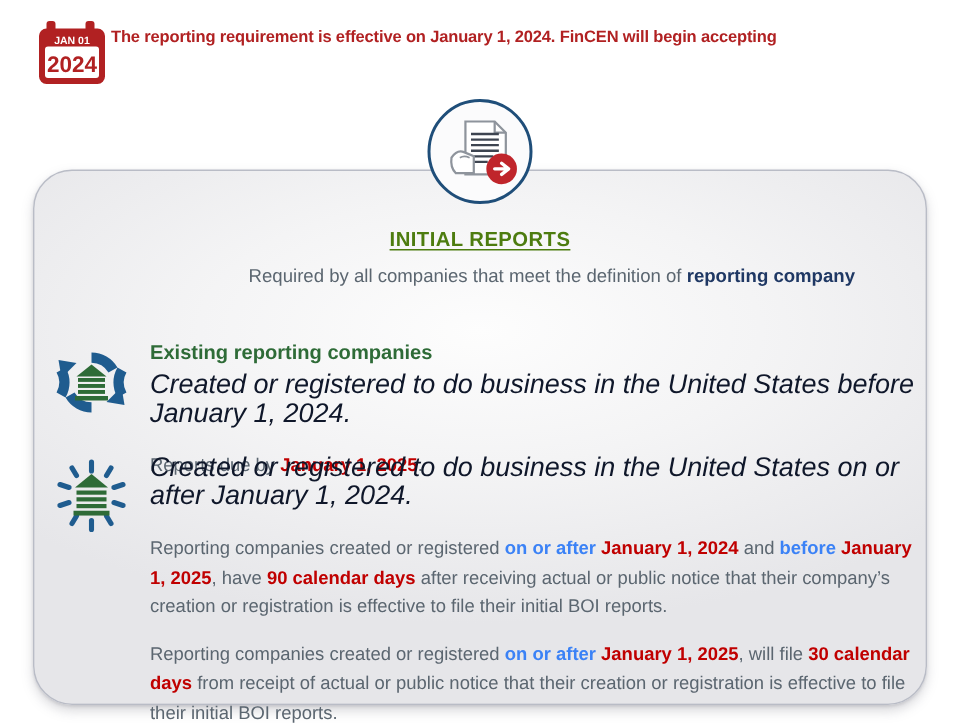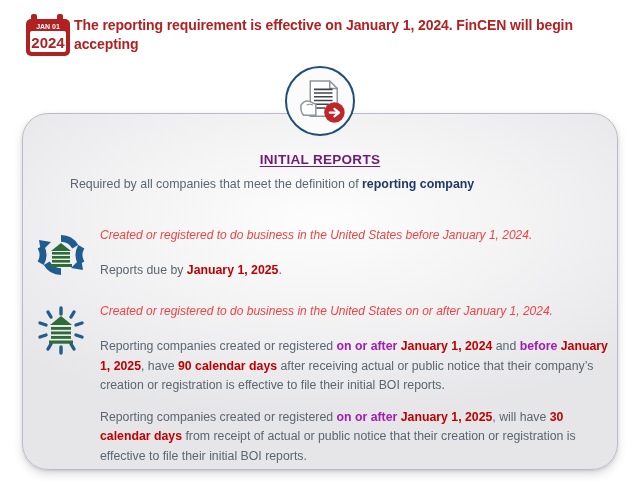--- a/index.html
+++ b/index.html
@@ -30,21 +30,21 @@
     top: 12px;
     width: 48px;
     height: 46px;
   }
   .banner-text {
     position: absolute;
     left: 74px;
     top: 16px;
     width: 520px;
     color: #B12122;
-    font-size: 14px;
+    font-size: 11px;
     font-weight: bold;
     line-height: 19px;
     letter-spacing: -0.1px;
   }
 
   
   .card {
     position: absolute;
     left: 22px;
     top: 113px;
@@ -71,32 +71,32 @@
     box-sizing: border-box;
     overflow: hidden;
   }
 
   
   .initial-title {
     position: absolute;
     left: 0; top: 152px;
     width: 640px;
     text-align: center;
-    color: #701a75;
+    color: #4d7c0f;
     font-size: 13.5px;
     font-weight: bold;
     letter-spacing: 0.3px;
     text-decoration: underline;
     text-underline-offset: 2px;
   }
   .initial-body {
     position: absolute;
     left: 70px; top: 174px;
     width: 500px;
-    text-align: left;
+    text-align: right;
     color: #5b6670;
     font-size: 12.4px;
     line-height: 21px;
   }
   .initial-body b.navy { color: #1F3864; font-weight: bold; }
 
   .section {
     position: absolute;
     left: 36px;
     width: 576px;
@@ -113,33 +113,33 @@
     margin-left: 64px;
   }
   .sec-head {
     color: #2E6B37;
     font-size: 13.4px;
     font-weight: bold;
     line-height: 18px;
     margin-bottom: 3px;
   }
   .sec-sub {
-    color: #ef4444;
-    font-size: 12px;
+    color: #0f172a;
+    font-size: 18px;
     font-style: italic;
     line-height: 19px;
   }
   .sec-p {
     color: #5b6670;
     font-size: 12.3px;
     line-height: 19.5px;
     margin-top: 16px;
   }
   .sec-p b.red   { color: #C00000; font-weight: bold; font-style: normal; }
-  .sec-p b.dark  { color: #a21caf; font-weight: bold; }
+  .sec-p b.dark  { color: #3b82f6; font-weight: bold; }
 
   .p-gap { margin-top: 12px; }
 </style>
 </head>
 <body>
 
 <div class="banner">
 
   <div class="cal-icon">
     <svg viewBox="0 0 48 46" width="48" height="46" aria-hidden="true">
@@ -204,20 +204,21 @@
       <g fill="#2E6B37">
         <polygon points="25,13 35,21 15,21"></polygon>
         <rect x="16" y="22" width="18" height="2.6"></rect>
         <rect x="16" y="26" width="18" height="2.6"></rect>
         <rect x="16" y="30" width="18" height="2.6"></rect>
         <rect x="14" y="34" width="22" height="3"></rect>
       </g>
     </svg>
   </div>
   <div class="sec-body">
+    <div class="sec-head">Existing reporting companies</div>
     <div class="sec-sub">Created or registered to do business in the United States before January 1, 2024.</div>
     <div class="sec-p"><span>Reports due by </span><b class="red">January 1, 2025</b><span>.</span></div>
   </div>
 </div>
 
 <div class="section sec-new">
   <div class="sec-icon">
     <svg viewBox="0 0 50 50" width="50" height="50" aria-hidden="true">
 
       <g stroke="#1F5C8F" stroke-width="3.4" stroke-linecap="round">
@@ -238,15 +239,15 @@
         <rect x="15" y="21" width="20" height="2.8"></rect>
         <rect x="15" y="25.5" width="20" height="2.8"></rect>
         <rect x="15" y="30" width="20" height="2.8"></rect>
         <rect x="13" y="34.5" width="24" height="3.2"></rect>
       </g>
     </svg>
   </div>
   <div class="sec-body">
     <div class="sec-sub">Created or registered to do business in the United States on or after January 1, 2024.</div>
     <div class="sec-p"><span>Reporting companies created or registered </span><b class="dark">on or after </b><b class="red">January 1, 2024</b><span> and </span><b class="dark">before </b><b class="red">January 1, 2025</b><span>, have </span><b class="red">90 calendar days</b><span> after receiving actual or public notice that their company’s creation or registration is effective to file their initial BOI reports.</span></div>
-    <div class="sec-p p-gap"><span>Reporting companies created or registered </span><b class="dark">on or after </b><b class="red">January 1, 2025</b><span>, will have </span><b class="red">30 calendar days</b><span> from receipt of actual or public notice that their creation or registration is effective to file their initial BOI reports.</span></div>
+    <div class="sec-p p-gap"><span>Reporting companies created or registered </span><b class="dark">on or after </b><b class="red">January 1, 2025</b><span>, will file </span><b class="red">30 calendar days</b><span> from receipt of actual or public notice that their creation or registration is effective to file their initial BOI reports.</span></div>
   </div>
 </div>
 
 </body></html>

